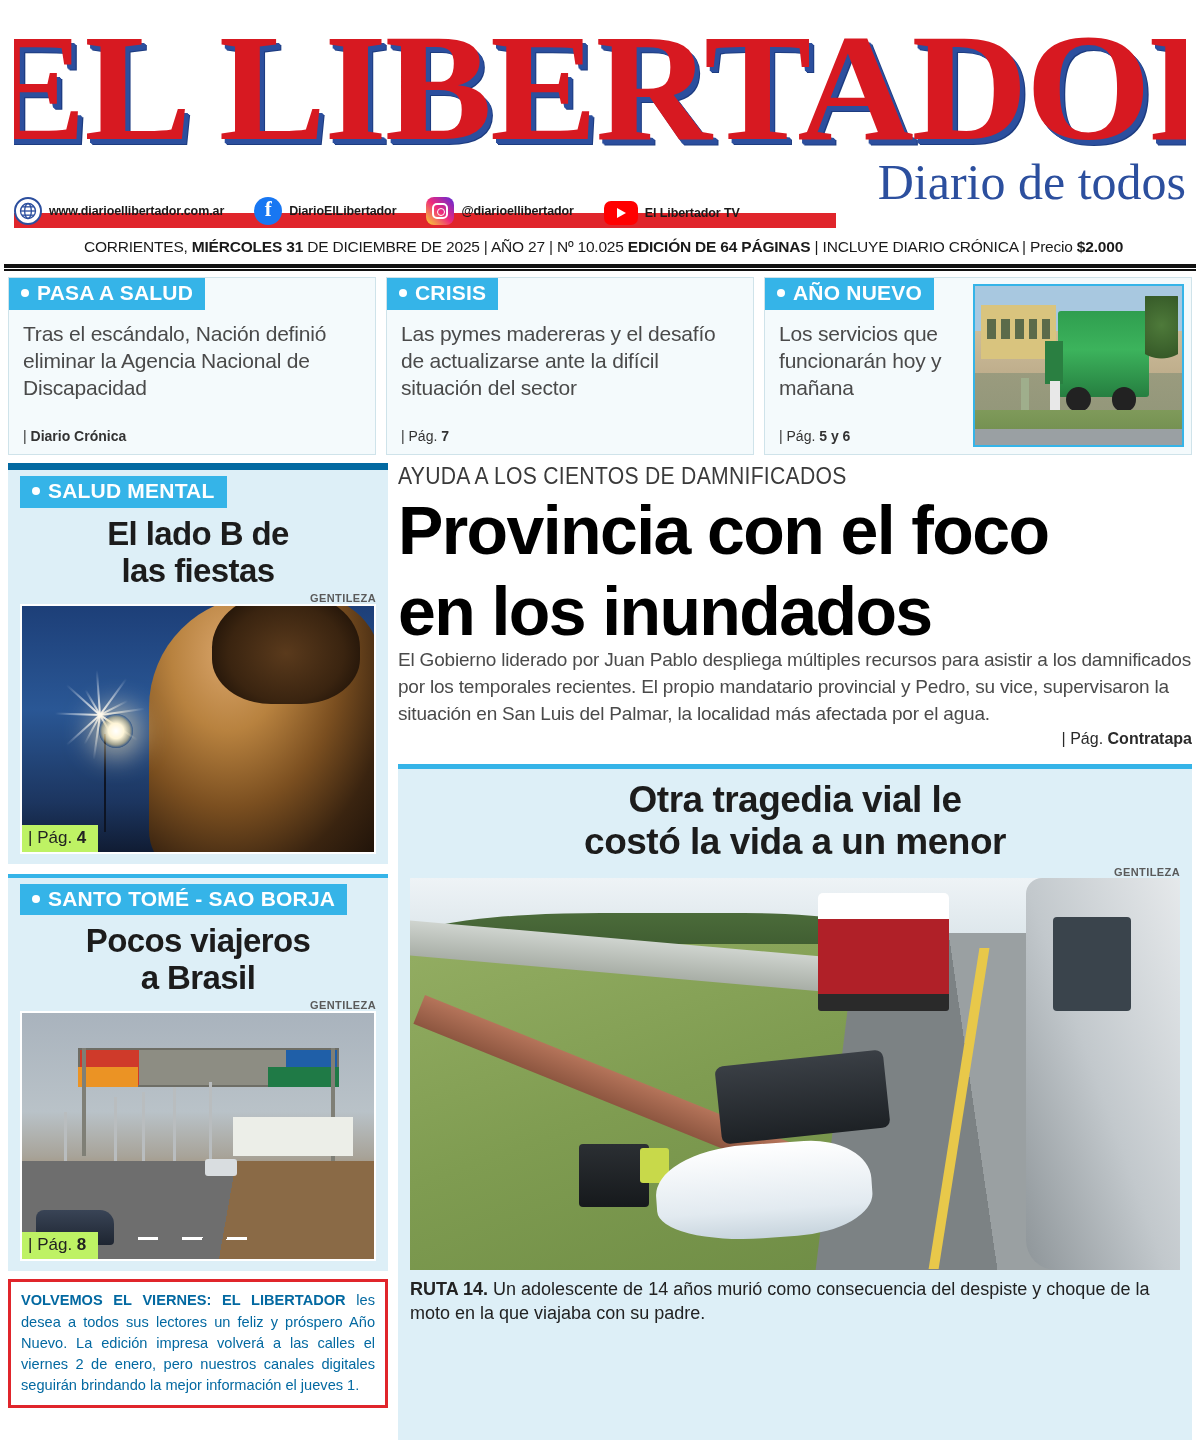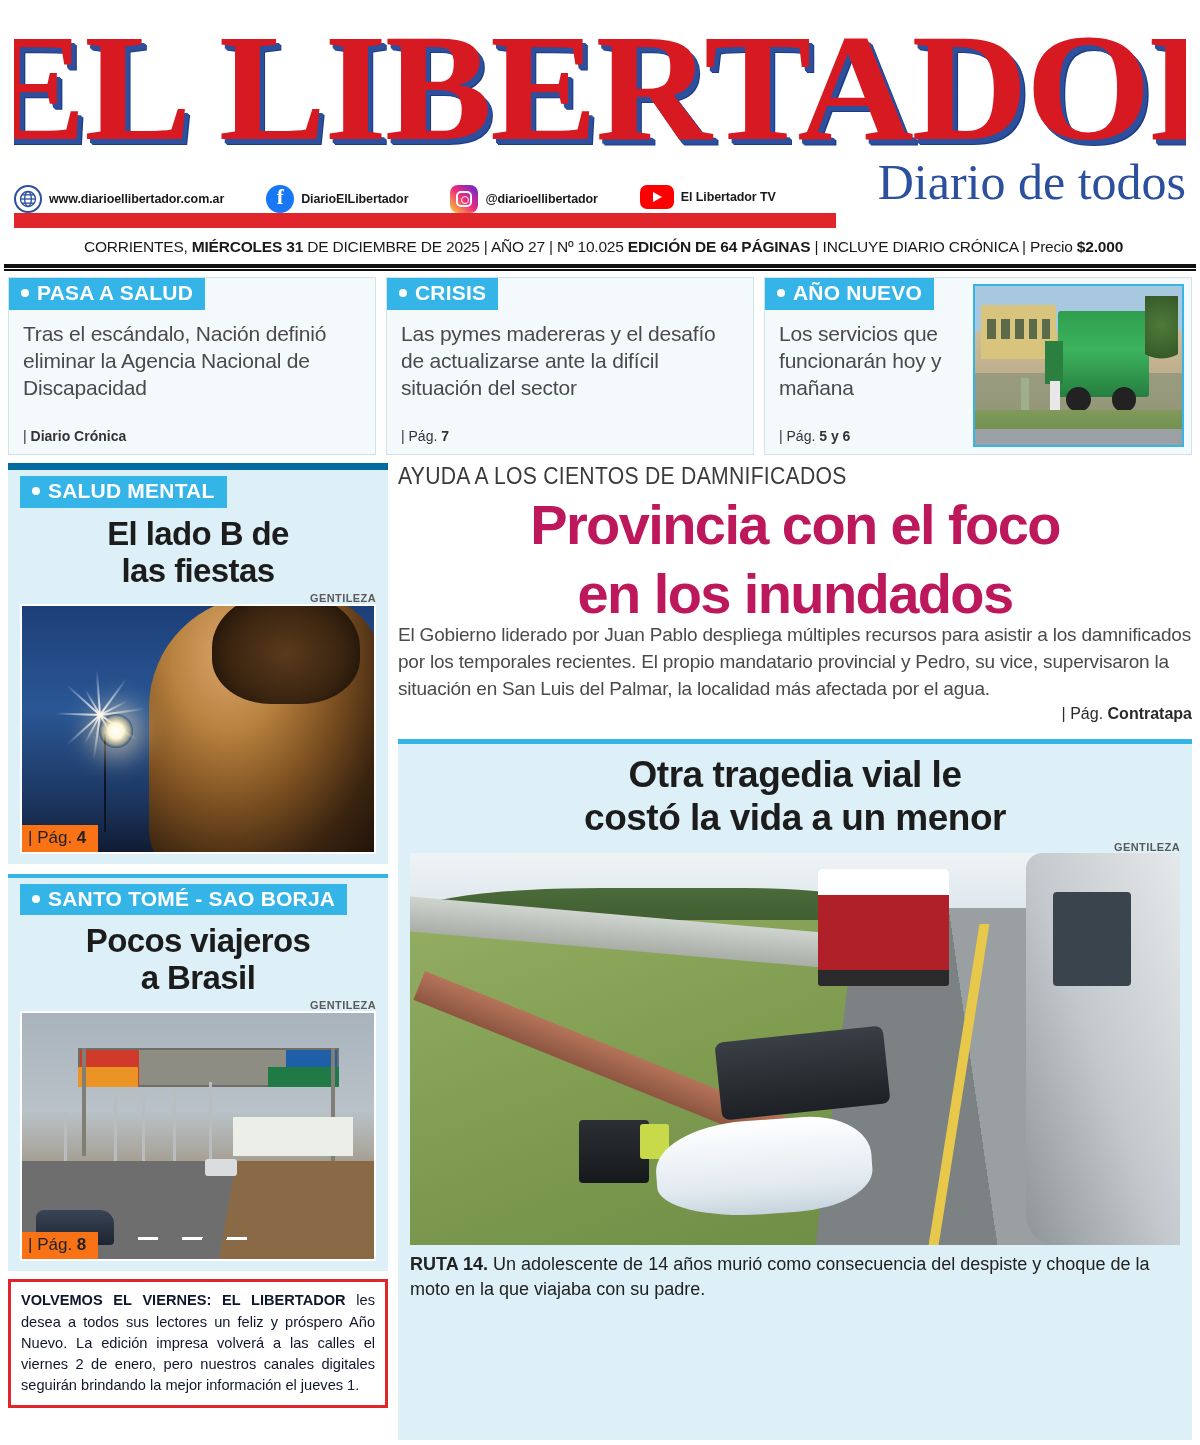--- a/index.html
+++ b/index.html
@@ -51,22 +51,22 @@
     position: absolute;
     left: 14px;
     top: 28px;
     width: 822px;
     height: 15px;
     background: #e0252b;
   }
   .social-items {
     position: relative;
     display: flex;
-    align-items: flex-start;
-    gap: 16px;
+    align-items: flex-end;
+    gap: 4px;
     height: 40px;
     z-index: 4;
   }
   .social-item {
     display: flex;
     align-items: center;
     gap: 7px;
     margin-right: 26px;
   }
   .social-item .label {
@@ -323,57 +323,57 @@
     line-height: 1.12;
     letter-spacing: -0.6px;
     margin: 8px 0 2px 0;
   }
   .lp-photo-wrap { position: relative; background:#fff; padding: 2px; }
   .lp-photo { height: 246px; }
   .pg-badge {
     position: absolute;
     left: 2px;
     bottom: 2px;
-    background: #f97316;
+    background: #bef264;
     padding: 3px 12px 4px 6px;
     font-size: 17px;
     color: #222;
   }
   .pg-badge b { font-weight: bold; }
   .divider-blue { height: 4px; background: #35b4e8; margin: 10px 0 0 0; }
   .notice-box {
     border: 3px solid #e0252b;
     background: #ffffff;
     margin-top: 8px;
     padding: 8px 10px 9px 10px;
     font-size: 14.6px;
     line-height: 1.45;
-    color: #0f172a;
+    color: #0369a1;
     text-align: justify;
   }
   .notice-box b { font-weight: bold; }
 
   
   .right-col { flex: 1; display: flex; flex-direction: column; }
   .overline {
     font-size: 23px;
     color: #3a3a3a;
     letter-spacing: 0.3px;
     font-weight: 400;
     transform: scaleX(0.92);
     transform-origin: left center;
     white-space: nowrap;
   }
   .main-head {
-    font-size: 56px;
+    font-size: 68px;
     font-weight: bold;
-    color: #be185d;
+    color: #000000;
     line-height: 1.02;
     letter-spacing: -1.6px;
-    text-align: center;
+    text-align: left;
     margin-top: 6px;
   }
   .main-head .l2 { display: block; margin-top: 12px; }
   .main-lede {
     font-size: 19px;
     line-height: 1.42;
     color: #4a4a4a;
     letter-spacing: -0.2px;
   }
   .lede-ref { text-align: right; font-size: 16px; color: #2a2a2a; margin-top: 2px; }

